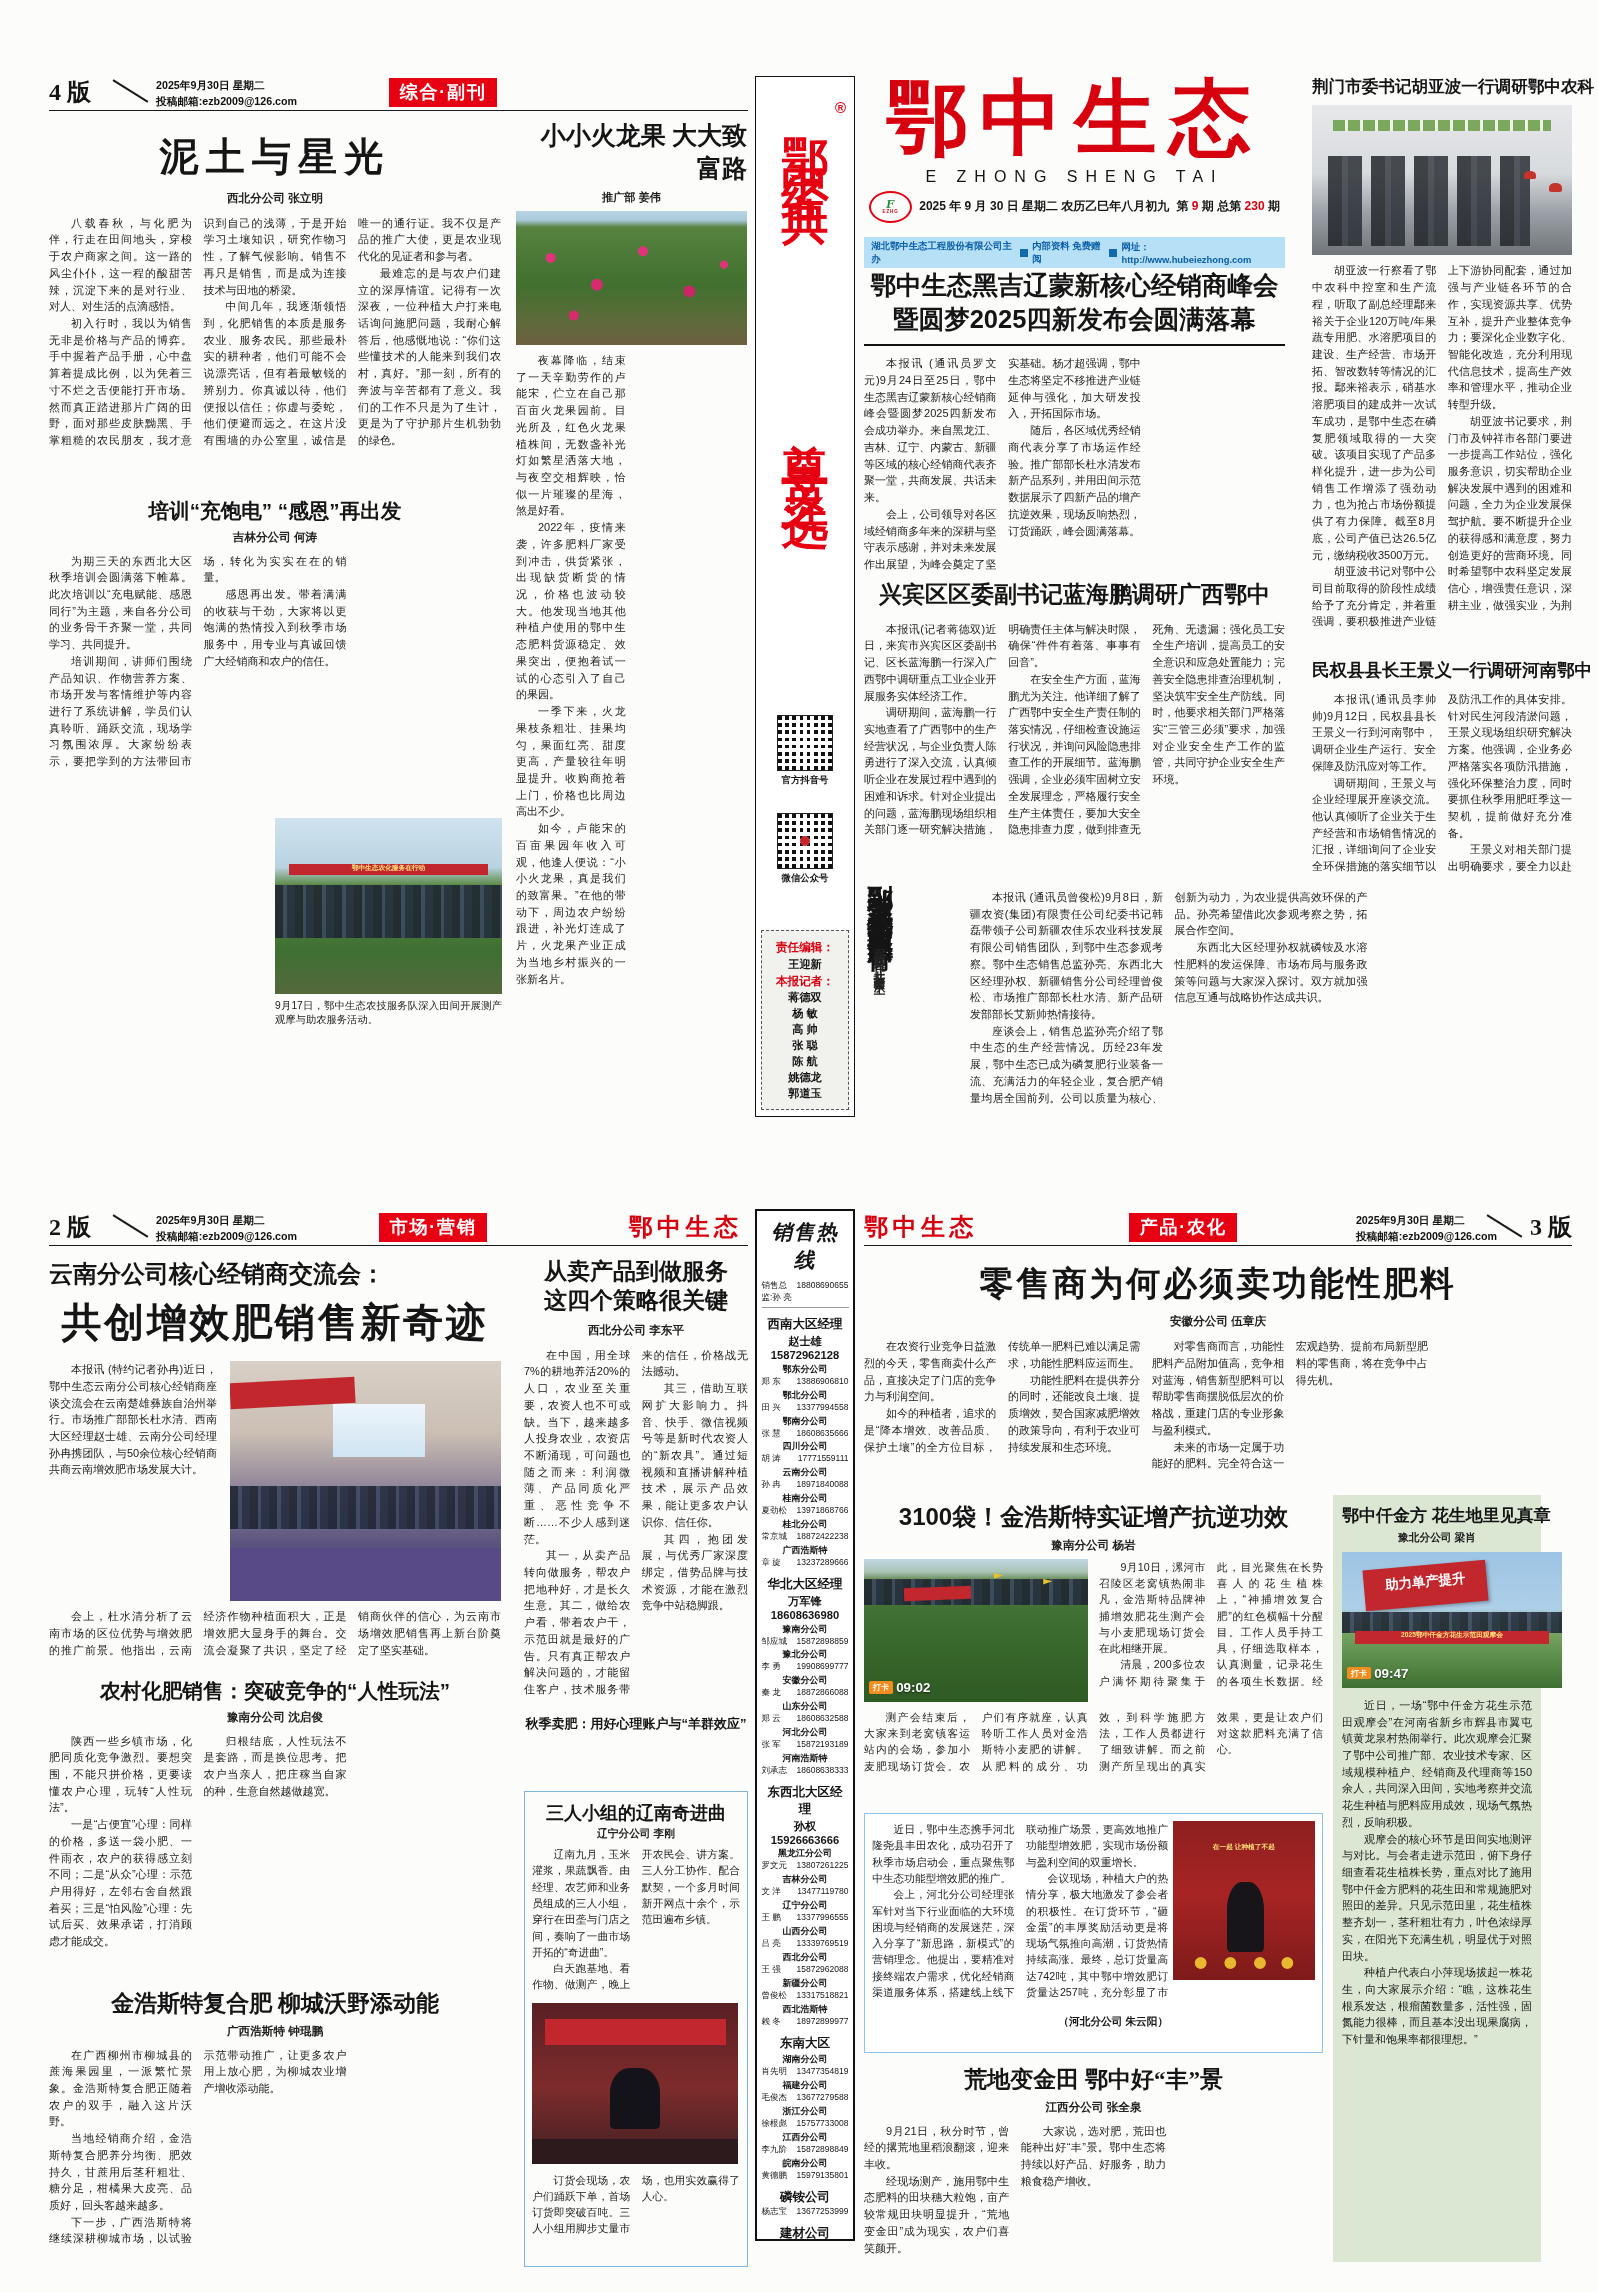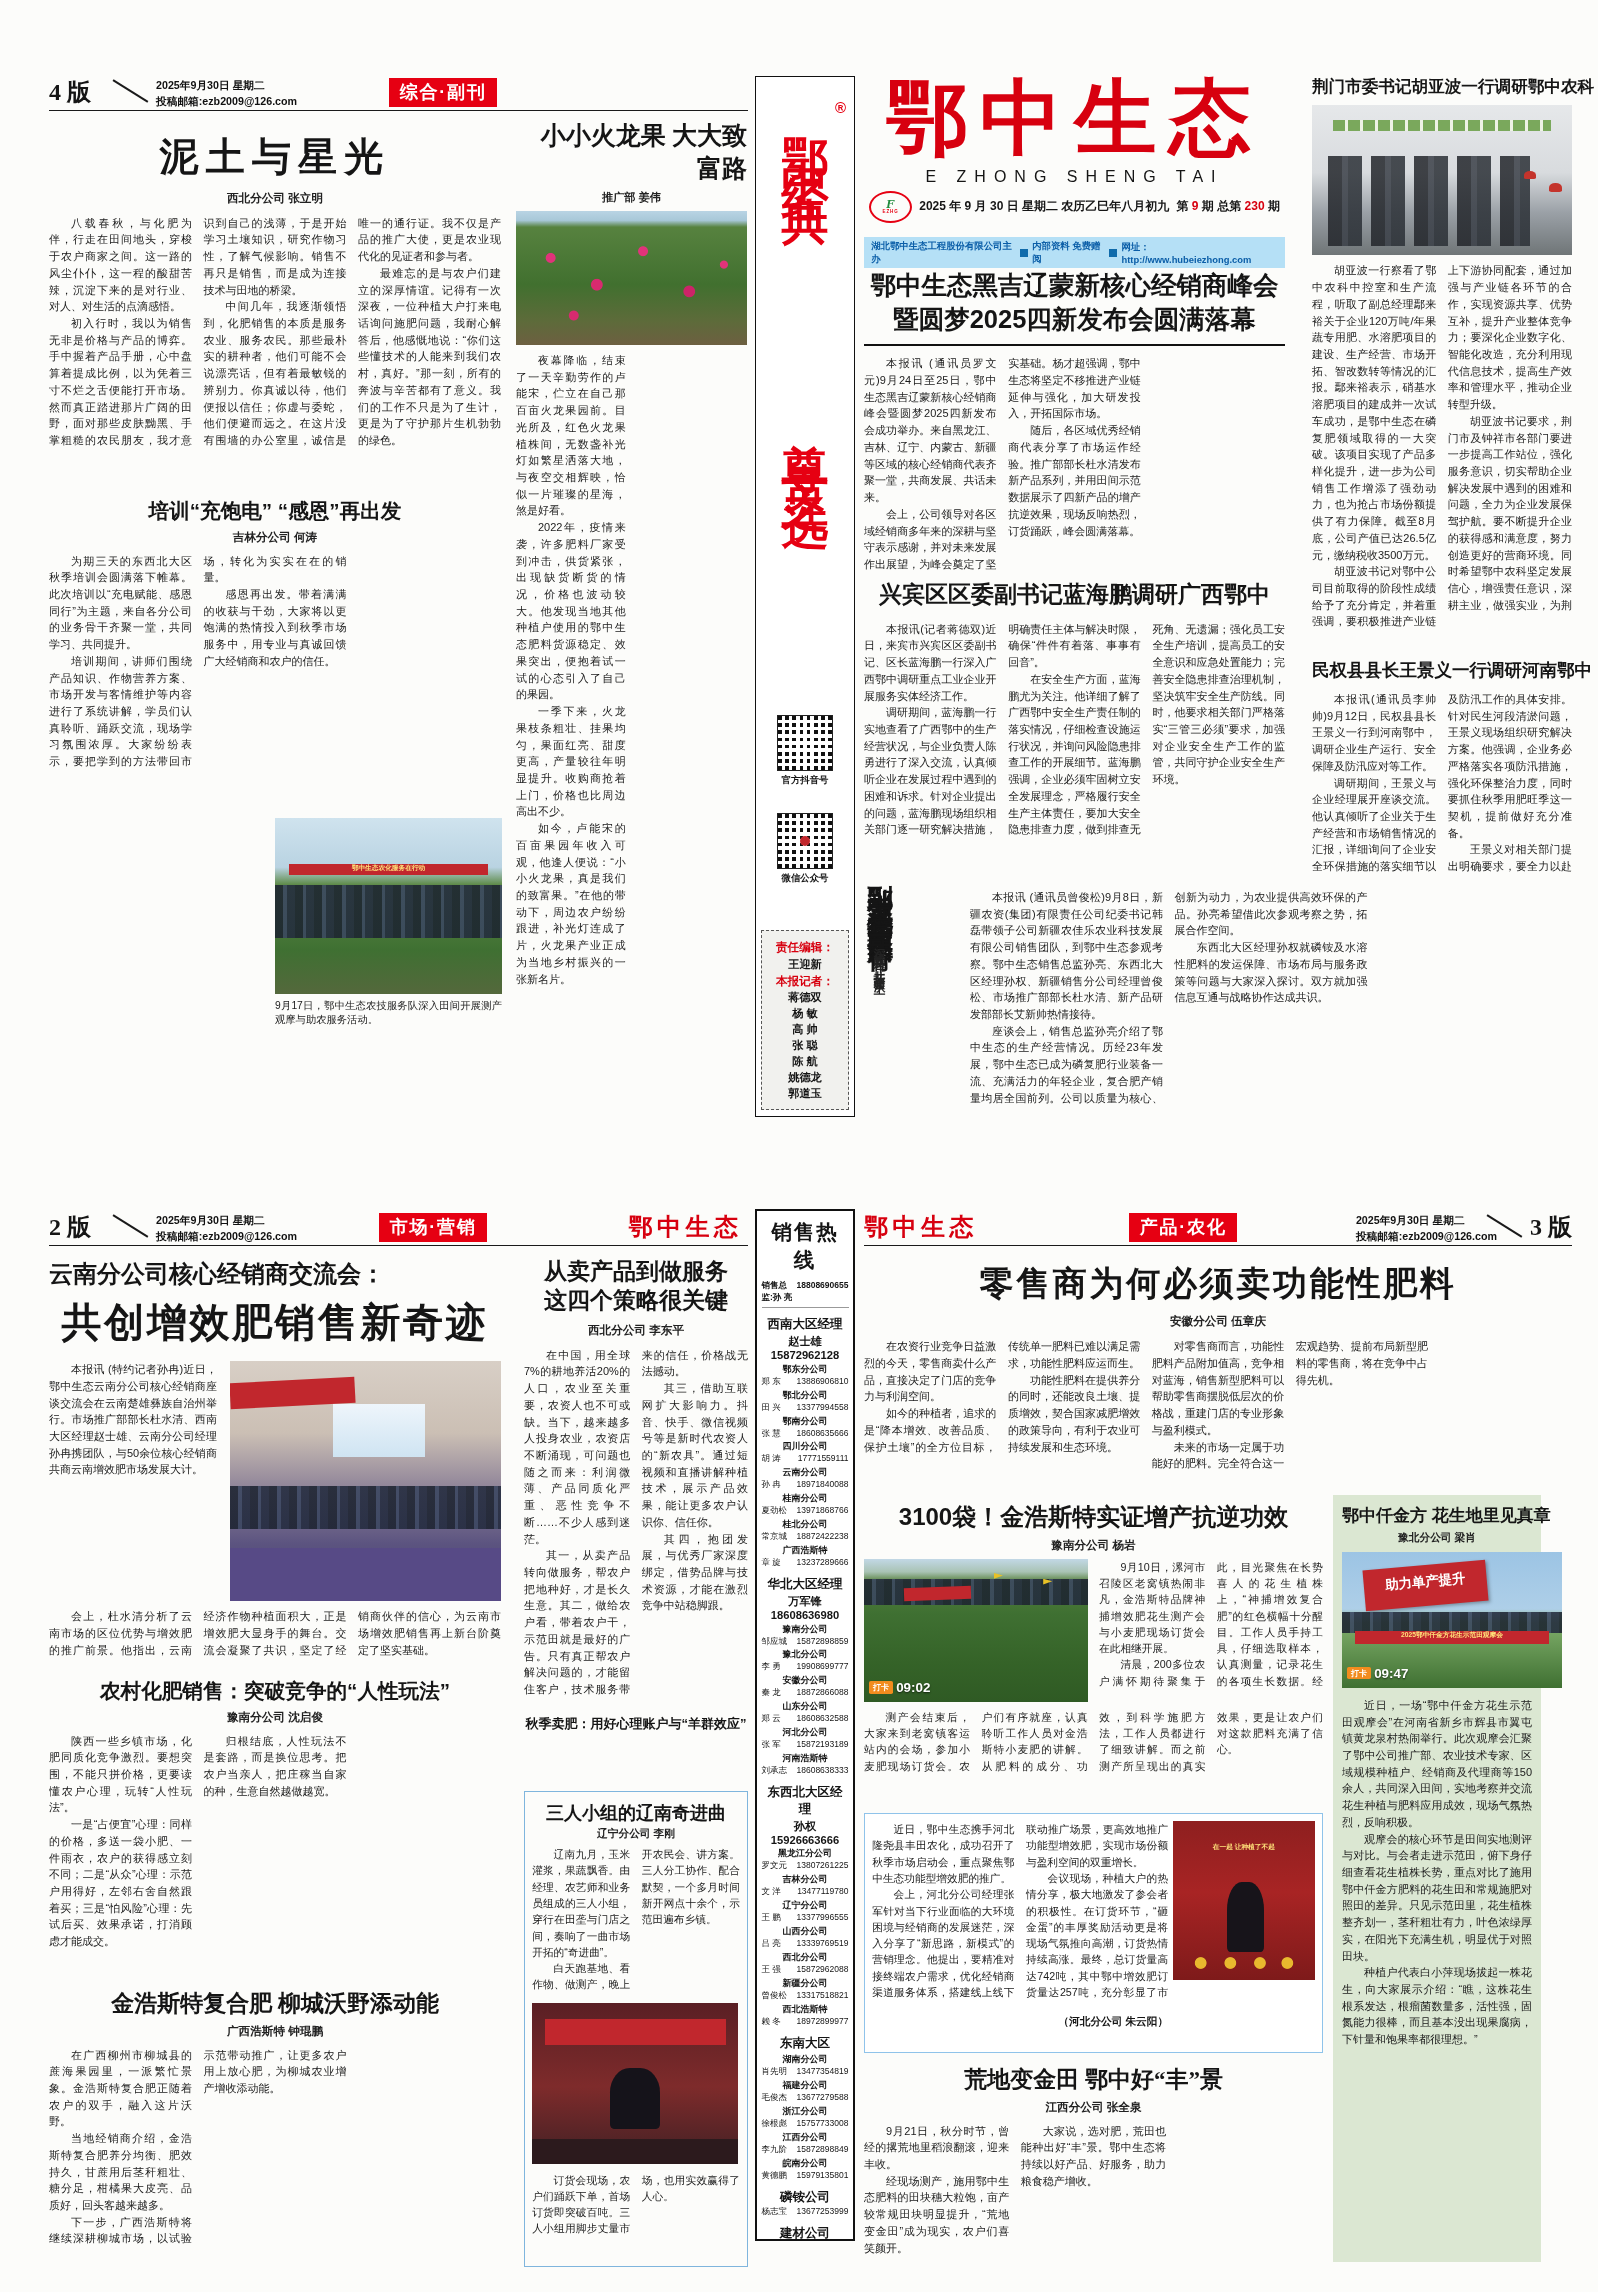--- a/index.html
+++ b/index.html
@@ -1,19 +1,19 @@
 <!DOCTYPE html>
 <html style="font-size:14.3px"><head>
 <meta charset="utf-8">
 <style>
   html,body{margin:0;padding:0;background:#e9e9e6;}
   #canvas{position:relative;width:1599px;height:2293px;background:#fcfcfa;font-family:"Liberation Sans","DejaVu Sans",sans-serif;color:#151515;overflow:hidden;}
   .page{position:absolute;}
   
-  .serif{font-family:"Liberation Serif","DejaVu Serif",serif;}
+  .serif{font-family:"Liberation Serif","DejaVu Serif",serif;font-style:italic;}
   .byline{text-align:center;font-size:11.6px;font-weight:700;color:#222;margin:7.2px 0 9px;}
   .cols{text-align:justify;font-size:11px;line-height:1.52;color:#1b1b1b;overflow:hidden;column-gap:11.6px;column-fill:auto;}
   .c1{column-count:1}.c2{column-count:2}.c3{column-count:3}.c4{column-count:4}.c5{column-count:5}
   .cols .para{margin:0;text-indent:2em;}
   
   .hd{position:relative;height:34px;border-bottom:1.8px solid #1a1a1a;}
   .pgnum{position:absolute;left:0;top:0;font-family:"Liberation Serif",serif;font-weight:900;font-size:24px;}
   .pgnum.rt{right:0;left:auto;}
   .hslash{position:absolute;width:41px;height:1.8px;background:#1a1a1a;transform:rotate(32deg);top:14.3px;}
   .dl{position:absolute;top:0.9px;font-size:10.7px;font-weight:700;line-height:1.5;color:#111;}
@@ -55,21 +55,21 @@
       background-blend-mode:lighten;position:relative;}
   .qr.wx::after{content:"";position:absolute;left:21.5px;top:21.5px;width:10.7px;height:10.7px;background:#c1272d;border-radius:50%;}
   .qrlabel{font-size:9.4px;font-weight:700;margin-top:2.7px;}
   .edbox{position:absolute;left:5.4px;right:5.4px;border:1.8px dashed #555;background:#f1f1ee;padding:7.2px 3.6px;text-align:center;}
   .edbox .lbl{color:#d7000f;font-weight:800;font-size:11.6px;margin:1.8px 0;}
   .edbox .nm{font-size:11.2px;font-weight:700;margin:0.9px 0;}
   .edbox p{margin:0.9px 0;font-size:11.2px;font-weight:700;text-indent:0;}
   
   #hotline{padding:5.4px 4.5px;overflow:hidden;}
   .hl-title{font-family:"Liberation Serif",serif;font-weight:900;font-size:20.6px;text-align:center;letter-spacing:1.8px;margin:1.8px 0 5.4px;}
-  .hl-dir{display:flex;justify-content:space-between;font-weight:700;font-size:8.5px;border-bottom:0.9px solid #999;padding-bottom:3.6px;}
+  .hl-dir{display:flex;justify-content:space-between;font-weight:400;font-size:8.5px;border-bottom:0.9px solid #999;padding-bottom:3.6px;}
   .hl-head{font-weight:800;font-size:12.5px;text-align:center;margin-top:8px;}
   .hl-mgr{font-weight:800;font-size:11.2px;text-align:center;margin:0.9px 0 1.8px;}
   .hl-branch{font-weight:700;font-size:9px;text-align:center;margin-top:1.8px;}
   .hl-row{display:flex;justify-content:space-between;font-size:8.5px;line-height:1.3;}
   
   .mh-title{font-family:"Liberation Serif",serif;font-weight:900;font-size:82px;color:#d7000f;letter-spacing:12.5px;line-height:1.05;white-space:nowrap;}
   .mh-py{font-weight:400;font-size:16px;letter-spacing:8px;margin-top:6px;}
   .mh-row{display:flex;align-items:center;gap:7.2px;margin-top:4.5px;}
   .logo{width:39px;height:28px;border:2.7px solid #e60012;border-radius:50%;display:flex;flex-direction:column;align-items:center;justify-content:center;flex:none;}
   .logo .f{color:#1f8a3c;font-family:"Liberation Serif",serif;font-style:italic;font-weight:900;font-size:13.4px;line-height:.8;}

